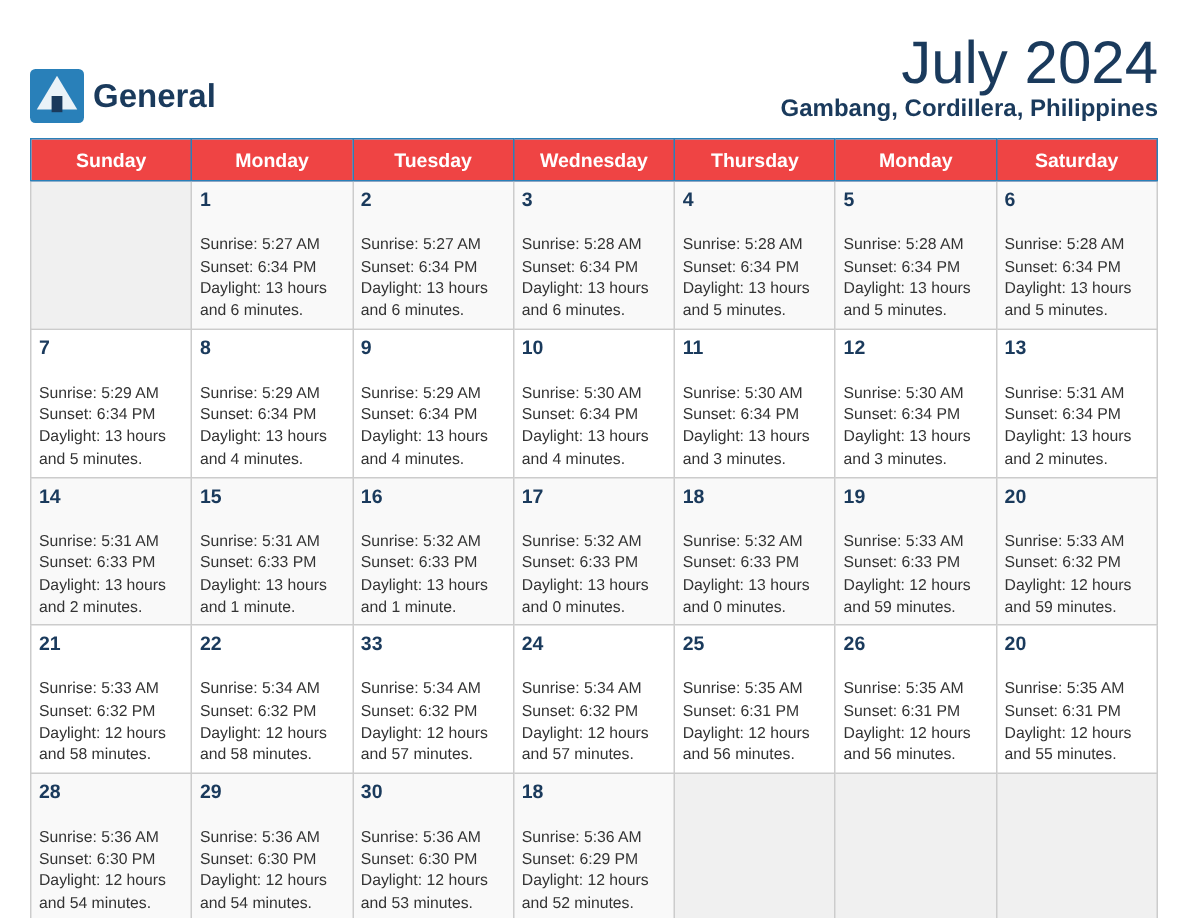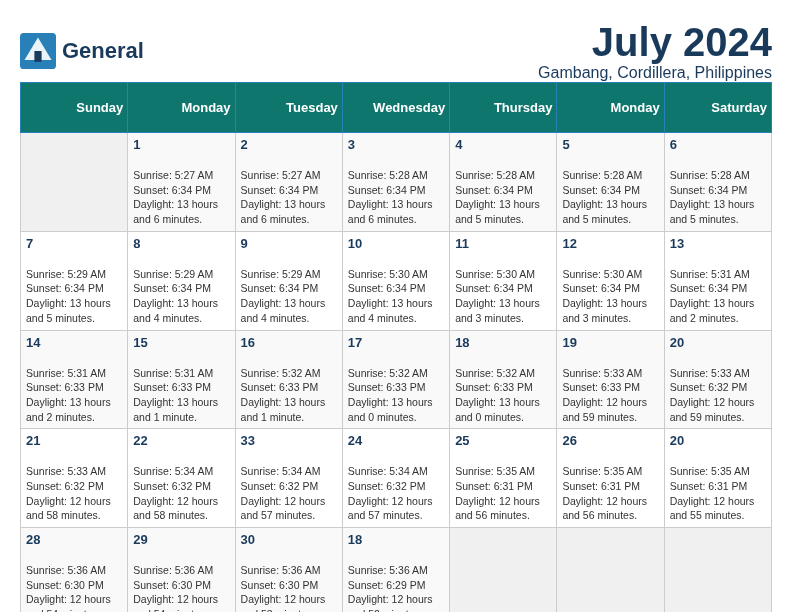--- a/index.html
+++ b/index.html
@@ -6,21 +6,22 @@
     body {
       font-family: Arial, sans-serif;
       background: #fff;
       width: 792px;
       min-height: 612px;
       padding: 20px;
     }
     .header-section {
       display: flex;
       justify-content: space-between;
-      align-items: center;
+      align-items: flex-end;
+      margin-bottom: 10px;
     }
     .logo {
       display: flex;
       align-items: center;
     }
     .logo-text {
       font-size: 22px;
       font-weight: bold;
       color: #1a3a5c;
       line-height: 1.1;
@@ -28,39 +29,39 @@
     .logo-icon {
       width: 36px;
       height: 36px;
       margin-right: 6px;
     }
     .title-section {
       text-align: right;
     }
     .month-title {
       font-size: 40px;
-      font-weight: bold;
+      font-weight: normal;
       color: #1a3a5c;
       line-height: 1.1;
     }
     .location-title {
       font-size: 16px;
       color: #1a3a5c;
-      font-weight: normal;
+      font-weight: bold;
     }
     table {
       width: 100%;
       border-collapse: collapse;
       font-size: 11px;
     }
     thead tr th {
-      background-color: #0f766e;
+      background-color: #ef4444;
       color: #fff;
-      padding: 17px 4px;
-      text-align: right;
+      padding: 6px 4px;
+      text-align: center;
       font-size: 13px;
       font-weight: bold;
       border: 1px solid #2980b9;
     }
     tbody tr td {
       border: 1px solid #ccc;
       vertical-align: top;
       padding: 4px 5px;
       min-height: 70px;
       height: 90px;

